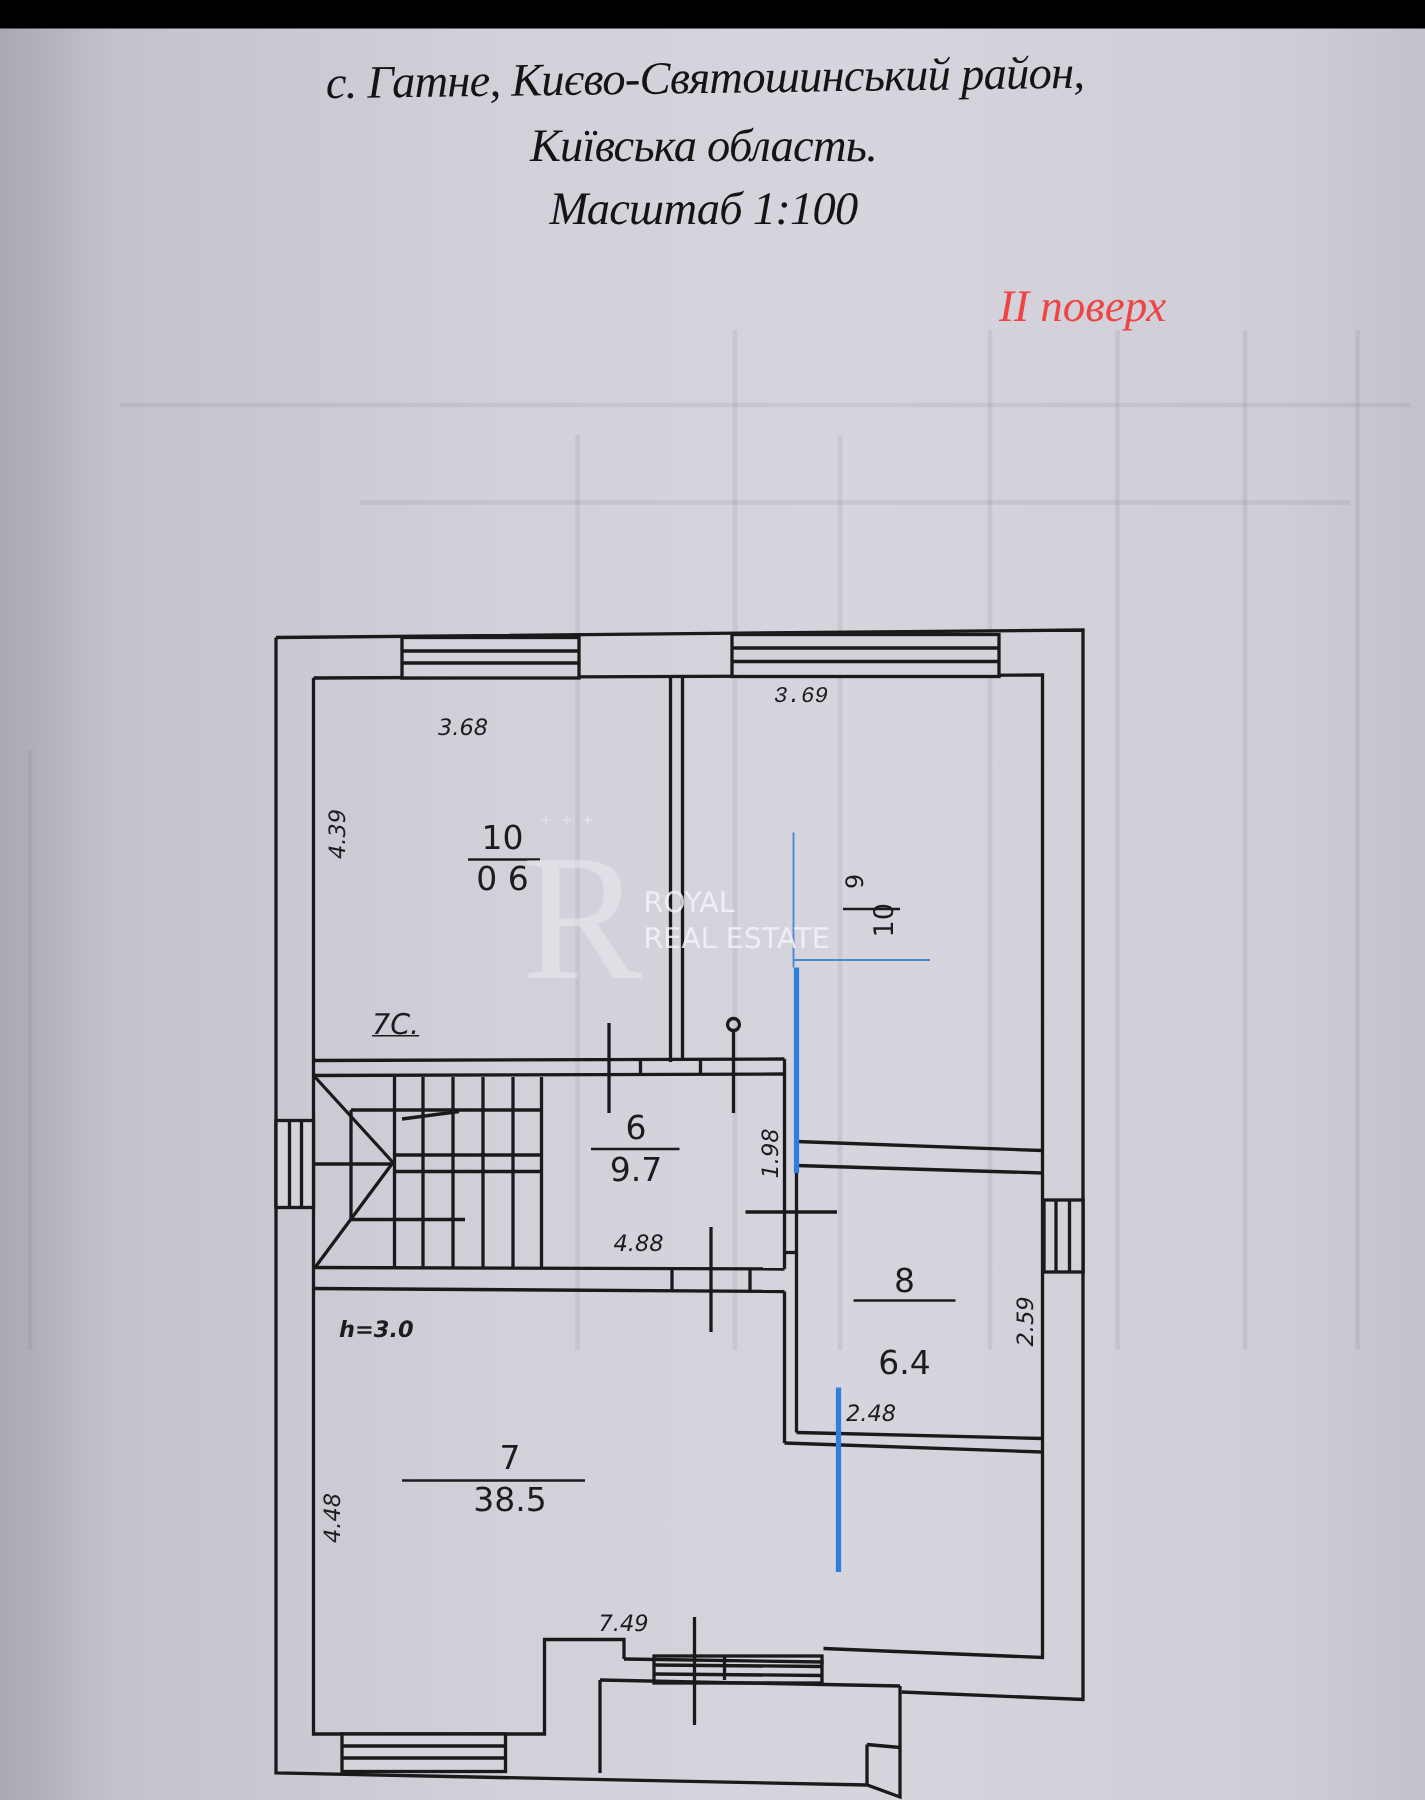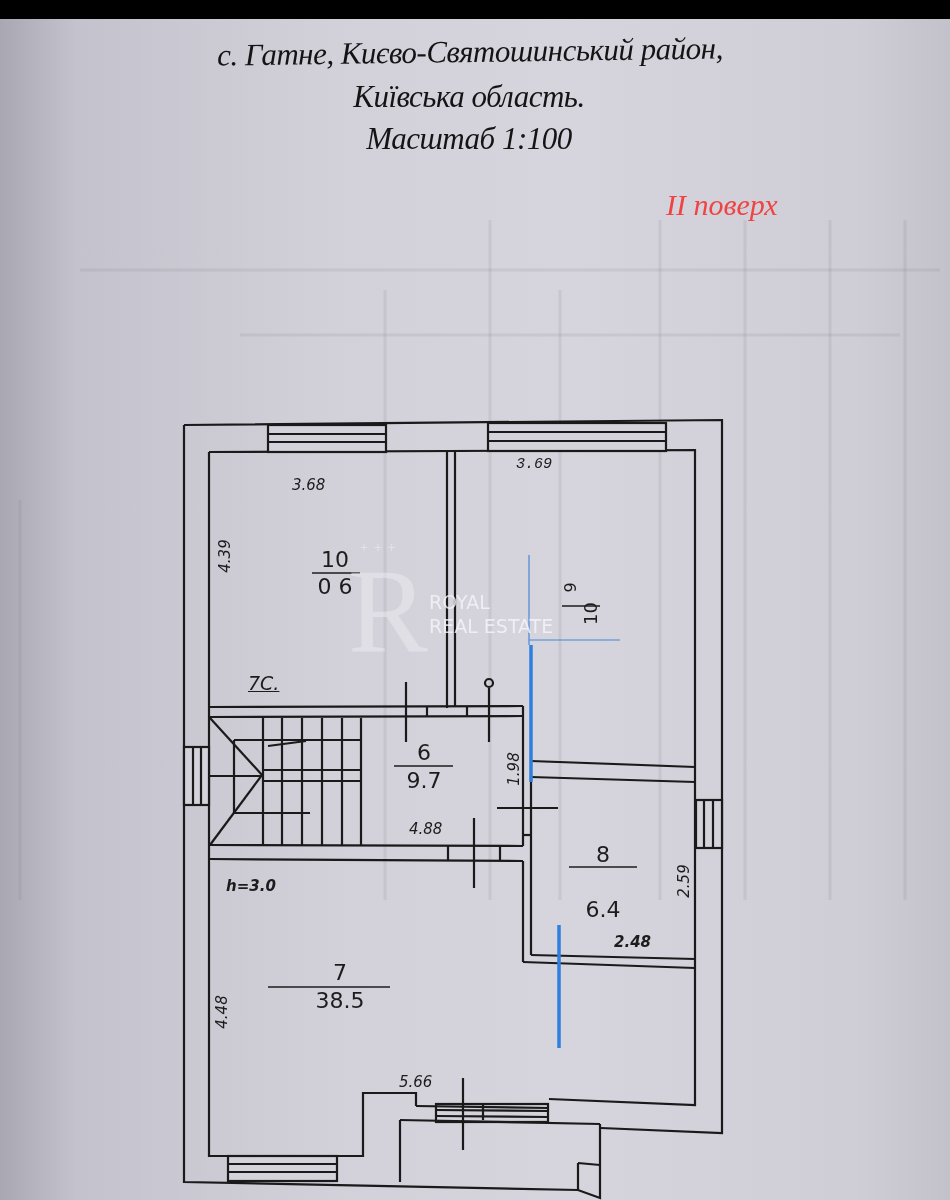--- a/index.html
+++ b/index.html
@@ -167,23 +167,23 @@
 </svg>
 
 <div class="dim" style="left:292px;top:476px;">3.68</div>
 <div class="dim" style="left:516px;top:456px;font-family:Liberation Mono, monospace;">3.69</div>
 <div class="dim vert" style="left:208px;top:547px;">4.39</div>
 <div class="dim" style="left:248px;top:672px;font-size:19px;text-decoration:underline;">7С.</div>
 <div class="dim" style="left:377px;top:820px;margin-left:32px;">4.88</div>
 <div class="dim vert" style="left:497px;top:760px;">1.98</div>
 <div class="dim" style="left:226px;top:877px;font-weight:bold;">h=3.0</div>
 <div class="dim vert" style="left:667px;top:872px;">2.59</div>
-<div class="dim" style="left:614px;top:933px;font-weight:bold;">2.48</div>
+<div class="dim" style="left:564px;top:933px;">2.48</div>
 <div class="dim vert" style="left:205px;top:1003px;">4.48</div>
-<div class="dim" style="left:399px;top:1073px;">5.66</div>
+<div class="dim" style="left:399px;top:1073px;">7.49</div>
 
 <div class="room-num" style="left:300px;top:547px;">10</div>
 <div class="room-area" style="left:300px;top:574px;">0 6</div>
 <div class="room-num vert" style="left:550px;top:578px;font-size:16px;width:40px;">9</div>
 <div class="room-area vert" style="left:570px;top:603px;font-size:18px;width:40px;">10</div>
 <div class="room-num" style="left:389px;top:740px;">6</div>
 <div class="room-area" style="left:389px;top:768px;">9.7</div>
 <div class="room-num" style="left:568px;top:842px;">8</div>
 <div class="room-area" style="left:568px;top:869px;margin-top:28px;">6.4</div>
 <div class="room-num" style="left:305px;top:960px;">7</div>

